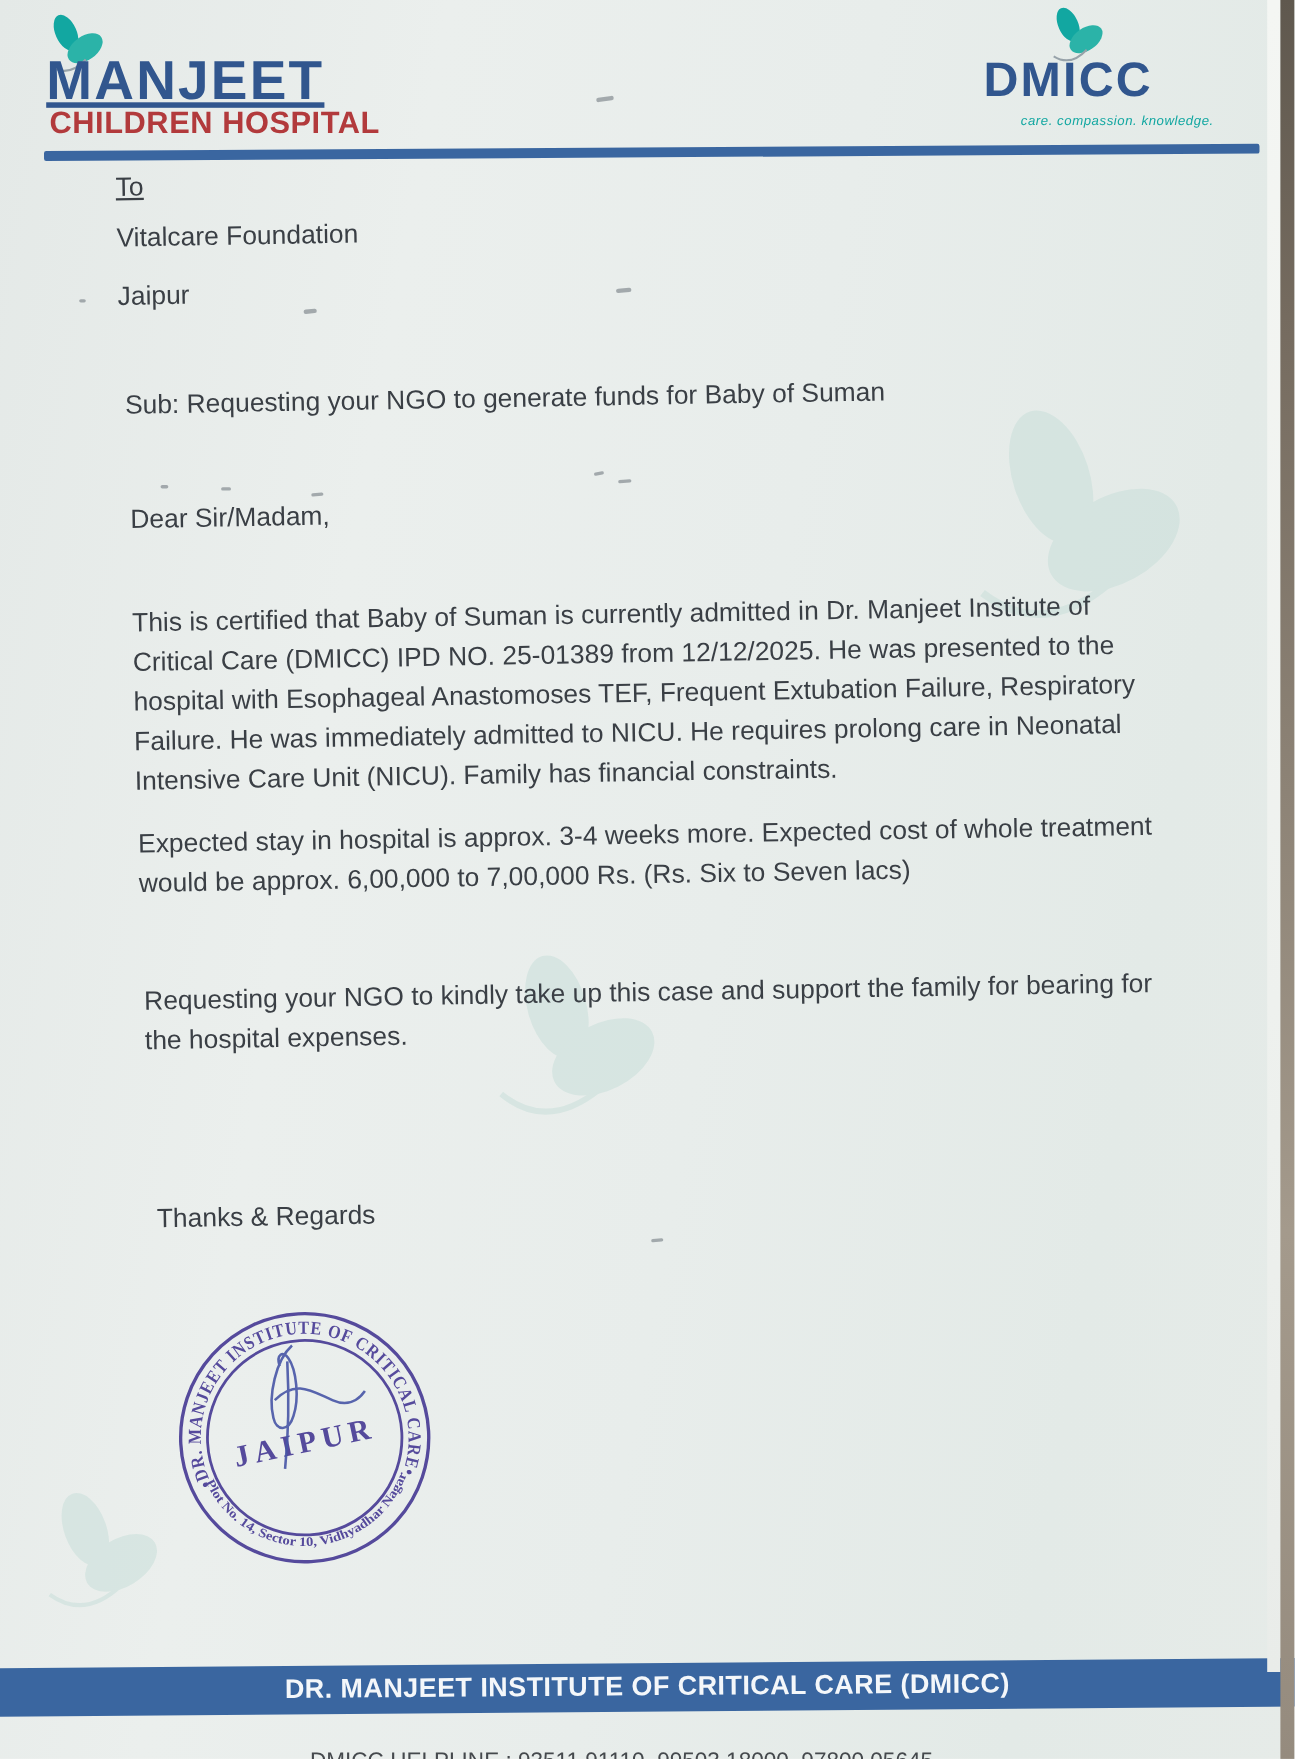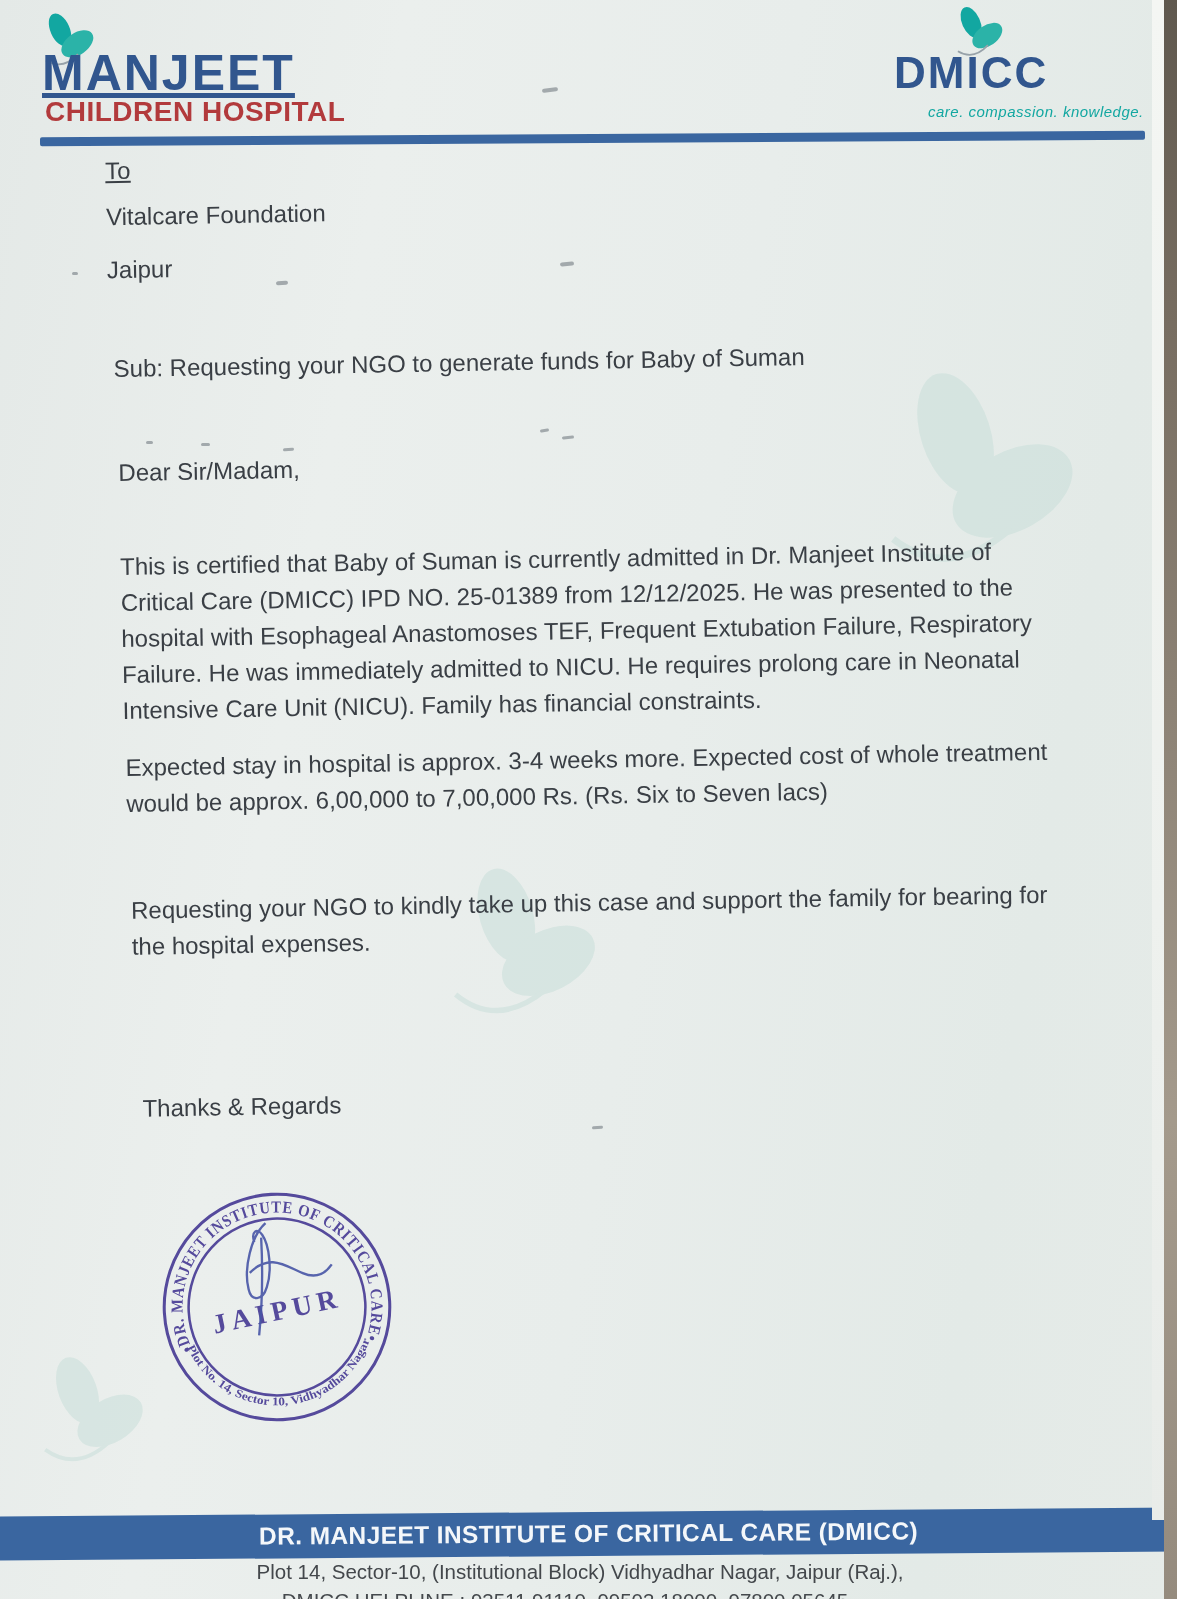--- a/index.html
+++ b/index.html
@@ -15,21 +15,21 @@
   .edge-highlight{position:absolute;right:13px;top:0;width:12px;height:1520px;background:linear-gradient(180deg,#f4f6f3,#eef1ee 60%,#e9ece9);}
   .edge-strip{position:absolute;right:0;top:0;width:13px;height:1599px;
     background:linear-gradient(180deg,#5f584e 0%,#756b5f 18%,#8d8376 45%,#a49a8c 70%,#958b7e 100%);}
   
   .butterfly{position:absolute;}
   .bf-manjeet{left:30px;top:8px;width:78px;height:64px;}
   .bf-dmicc{left:943px;top:2px;width:73px;height:60px;}
   .brand-manjeet{position:absolute;left:42px;top:44px;font-size:50px;font-weight:bold;letter-spacing:2px;color:var(--brand-blue,#31568e);text-decoration:underline;}
   .brand-children{position:absolute;left:45px;top:96px;font-size:28px;font-weight:bold;letter-spacing:0.5px;color:var(--brand-red,#b23a3c);}
   .brand-dmicc{position:absolute;left:894px;top:48px;font-size:44px;font-weight:bold;letter-spacing:2px;color:var(--brand-blue,#31568e);}
-  .brand-tagline{position:absolute;left:928px;top:103px;font-size:15px;font-style:italic;letter-spacing:0.5px;color:var(--teal,#12a7a1);}
+  .brand-tagline{position:absolute;left:928px;top:103px;font-size:12px;font-style:italic;letter-spacing:0.5px;color:var(--teal,#12a7a1);}
   .header-rule{position:absolute;left:40px;top:134px;width:1105px;height:9px;border-radius:2px;
     background:var(--band-blue,#3a66a0);transform:rotate(-0.35deg);}
   
   .wm{position:absolute;opacity:0.55;}
   .wm1{left:868px;top:358px;width:232px;height:232px;transform:rotate(6deg);}
   .wm2{left:438px;top:858px;width:178px;height:178px;transform:rotate(8deg);}
   .wm3{left:30px;top:1348px;width:128px;height:128px;transform:rotate(4deg);}
   
   .letter{position:absolute;left:0;top:0;width:1177px;transform:rotate(-1deg);transform-origin:60px 160px;font-size:24px;}
   .l-abs{position:absolute;}
@@ -125,21 +125,20 @@
     <g fill="none" stroke-width="2.3" opacity="0.9">
       <path d="M118 42 C 103 54, 94 86, 98 106 C 100 118, 111 119, 116 105 C 122 90, 121 64, 114 53 C 110 46, 103 49, 106 60" stroke="#3b4aa1"></path>
       <path d="M113 56 C 113 92, 110 126, 106 152" stroke="#3b4aa1"></path>
       <path d="M100 90 C 120 72, 134 84, 152 93 C 164 99, 174 95, 181 86" stroke="#3b4aa1"></path>
     </g>
   </svg>
 
   <div class="footer-band">
     <span class="footer-band-title">DR. MANJEET INSTITUTE OF CRITICAL CARE (DMICC)</span>
   </div>
-  <div class="footer-address">Plot 14, Sector-10, (Institutional Block) Vidhyadhar Nagar, Jaipur (Raj.),</div>
   <div class="footer-helpline">DMICC HELPLINE : 93511 91110, 99503 18000, 97800 05645</div>
 
   <div class="smudge" style="left:542px;top:88px;width:16px;height:4px;transform:rotate(-8deg);"></div>
   <div class="smudge" style="left:560px;top:262px;width:14px;height:4px;transform:rotate(-5deg);"></div>
   <div class="smudge" style="left:276px;top:281px;width:12px;height:4px;transform:rotate(-5deg);"></div>
   <div class="smudge" style="left:72px;top:272px;width:6px;height:3px;"></div>
   <div class="smudge" style="left:540px;top:429px;width:9px;height:3px;transform:rotate(-10deg);"></div>
   <div class="smudge" style="left:562px;top:436px;width:12px;height:3px;transform:rotate(-5deg);"></div>
   <div class="smudge" style="left:146px;top:441px;width:7px;height:3px;"></div>
   <div class="smudge" style="left:201px;top:443px;width:9px;height:3px;"></div>

